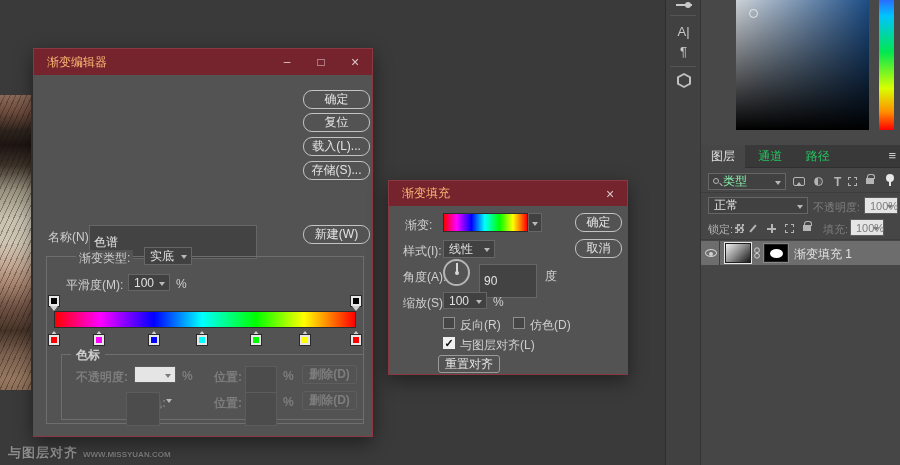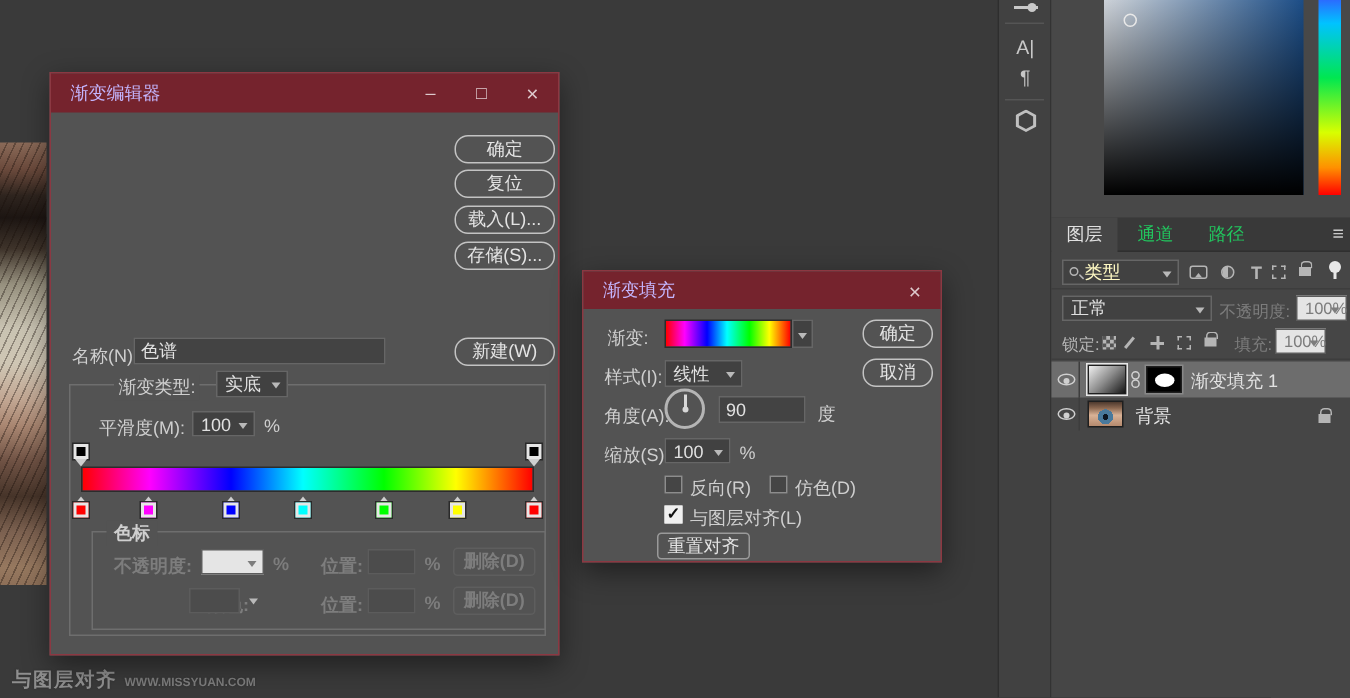--- a/index.html
+++ b/index.html
@@ -16,21 +16,21 @@
         #96907e 32%, #c9c3b2 42%, #cfc6b4 50%, #c2a793 58%, #a98671 64%,
         #6f5244 72%, #463429 80%, #7c6150 88%, #96785f 96%, #8d6f58 100%);
   }
   .watermark { position:absolute; left:8px; top:444px; color:#8f8f8f; font-weight:bold;
     text-shadow:0 0 1px #2a2a2a; letter-spacing:1px; font-size:13px; }
   .watermark .wm-url { font-size:8px; font-weight:bold; letter-spacing:0; margin-left:5px; color:#7d7d7d; }
 
   
   .dialog { position:absolute; background:#535353; border:1px solid #8c3842; box-shadow:0 6px 18px rgba(0,0,0,0.45); }
   .titlebar { position:absolute; left:0; top:0; right:0; height:26px; background:#75232d; display:flex; align-items:center; }
-  .titlebar .title { margin-left:13px; color:#c4b5fd; font-size:12px; }
+  .titlebar .title { margin-left:13px; color:#fdba74; font-size:12px; }
   .win-controls { position:absolute; right:0; top:0; height:26px; display:flex; align-items:center; }
   .win-btn { width:34px; text-align:center; color:#ddc9cc; font-size:12px; cursor:default; }
   .win-btn.close { font-size:14px; }
 
   .dlg-editor { left:33px; top:48px; width:340px; height:389px; }
   .dlg-fill   { left:388px; top:143px; width:240px; height:195px;margin-top:37px; }
   .dlg-fill .titlebar { height:25px; }
 
   .group-box { position:absolute; border:1px solid #6e6e6e; }
   .group-label { position:absolute; top:-8px; left:9px; background:#535353; padding:0 5px; color:#cfcfcf; font-size:12px; }
@@ -42,21 +42,21 @@
 
   .btn { position:absolute; border:1px solid #c3c3c3; border-radius:9px; color:#e4e4e4;
     text-align:center; font-size:12px; line-height:17px; height:19px; background:transparent; }
   .btn.sq { border-radius:3px; }
   .btn.disabled { border-color:#5e5e5e; color:#7d7d7d; }
 
   .lbl { position:absolute; color:#cfcfcf; font-size:12px; white-space:nowrap; }
   .lbl.disabled { color:#7d7d7d; }
 
   .field { position:absolute; background:#434343; border:1px solid #666; color:#e2e2e2;
-    font-size:12px; padding:0 4px; font-family:"Liberation Sans",sans-serif; }
+    font-size:12px; padding:16px 4px; font-family:"Liberation Sans",sans-serif; }
   .field.disabled { background:#4c4c4c; border-color:#5c5c5c; color:#7d7d7d; }
   input.field { outline:none; }
 
   .dropdown { position:absolute; background:#414141; border:1px solid #666; color:#e0e0e0;
     font-size:12px; padding:0 16px 0 5px; display:flex; align-items:center; }
   .dd-arrow { position:absolute; right:4px; top:50%; margin-top:-1px; width:0; height:0;
     border-left:3px solid transparent; border-right:3px solid transparent; border-top:4px solid #b9b9b9; }
   .dropdown.disabled { border-color:#5c5c5c; color:#7d7d7d; background:#e5e5e5; }
   .dropdown.disabled .dd-arrow { border-top-color:#7d7d7d; }
 
@@ -330,21 +330,21 @@
       <div class="tabbar">
         <span class="tab active">图层</span>
         <span class="tab">通道</span>
         <span class="tab">路径</span>
         <span class="panel-menu">≡</span>
       </div>
 
       <div class="prow filter-row">
         <div class="dropdown" style="left:7px; top:3px; width:78px; height:17px; padding-left:14px;">
           <span class="search-glyph"></span>
-          <span style="color:#fef9c3;">类型</span>
+          <span style="color:#86efac;">类型</span>
           <span class="dd-arrow"></span>
         </div>
         <span class="ficon" style="left:92px;"><span class="img-glyph"></span></span>
         <span class="ficon" style="left:113px;"><span class="halfcircle-glyph"></span></span>
         <span class="ficon" style="left:133px; top:5px; font-weight:bold; font-size:12px;">T</span>
         <span class="ficon" style="left:147px;"><span class="frame-glyph"></span></span>
         <span class="ficon" style="left:165px;"><span class="lock-glyph"></span></span>
         <span class="pill-toggle"></span>
       </div>
 
@@ -379,22 +379,15 @@
         <span class="eye-glyph"></span>
         <span class="thumb grad-thumb"></span>
         <svg class="link-glyph" viewBox="0 0 6 12" width="6" height="12">
           <circle cx="3" cy="3.2" r="2.4" stroke="#d0d0d0" stroke-width="1" fill="none"></circle>
           <circle cx="3" cy="8.8" r="2.4" stroke="#d0d0d0" stroke-width="1" fill="none"></circle>
         </svg>
         <span class="thumb mask-thumb"></span>
         <span class="layer-name">渐变填充 1</span>
       </div>
 
-      <div class="layer-row" style="top:120px; height:22px;">
-        <span class="eye-cell"></span>
-        <span class="eye-glyph" style="top:7px;"></span>
-        <span class="thumb photo-thumb"></span>
-        <span class="layer-name" style="left:56px; top:4px;">背景</span>
-        <span class="bg-lock"><span class="lock-glyph"></span></span>
-      </div>
     </div>
   </div>
 </div>
 
 </body></html>

